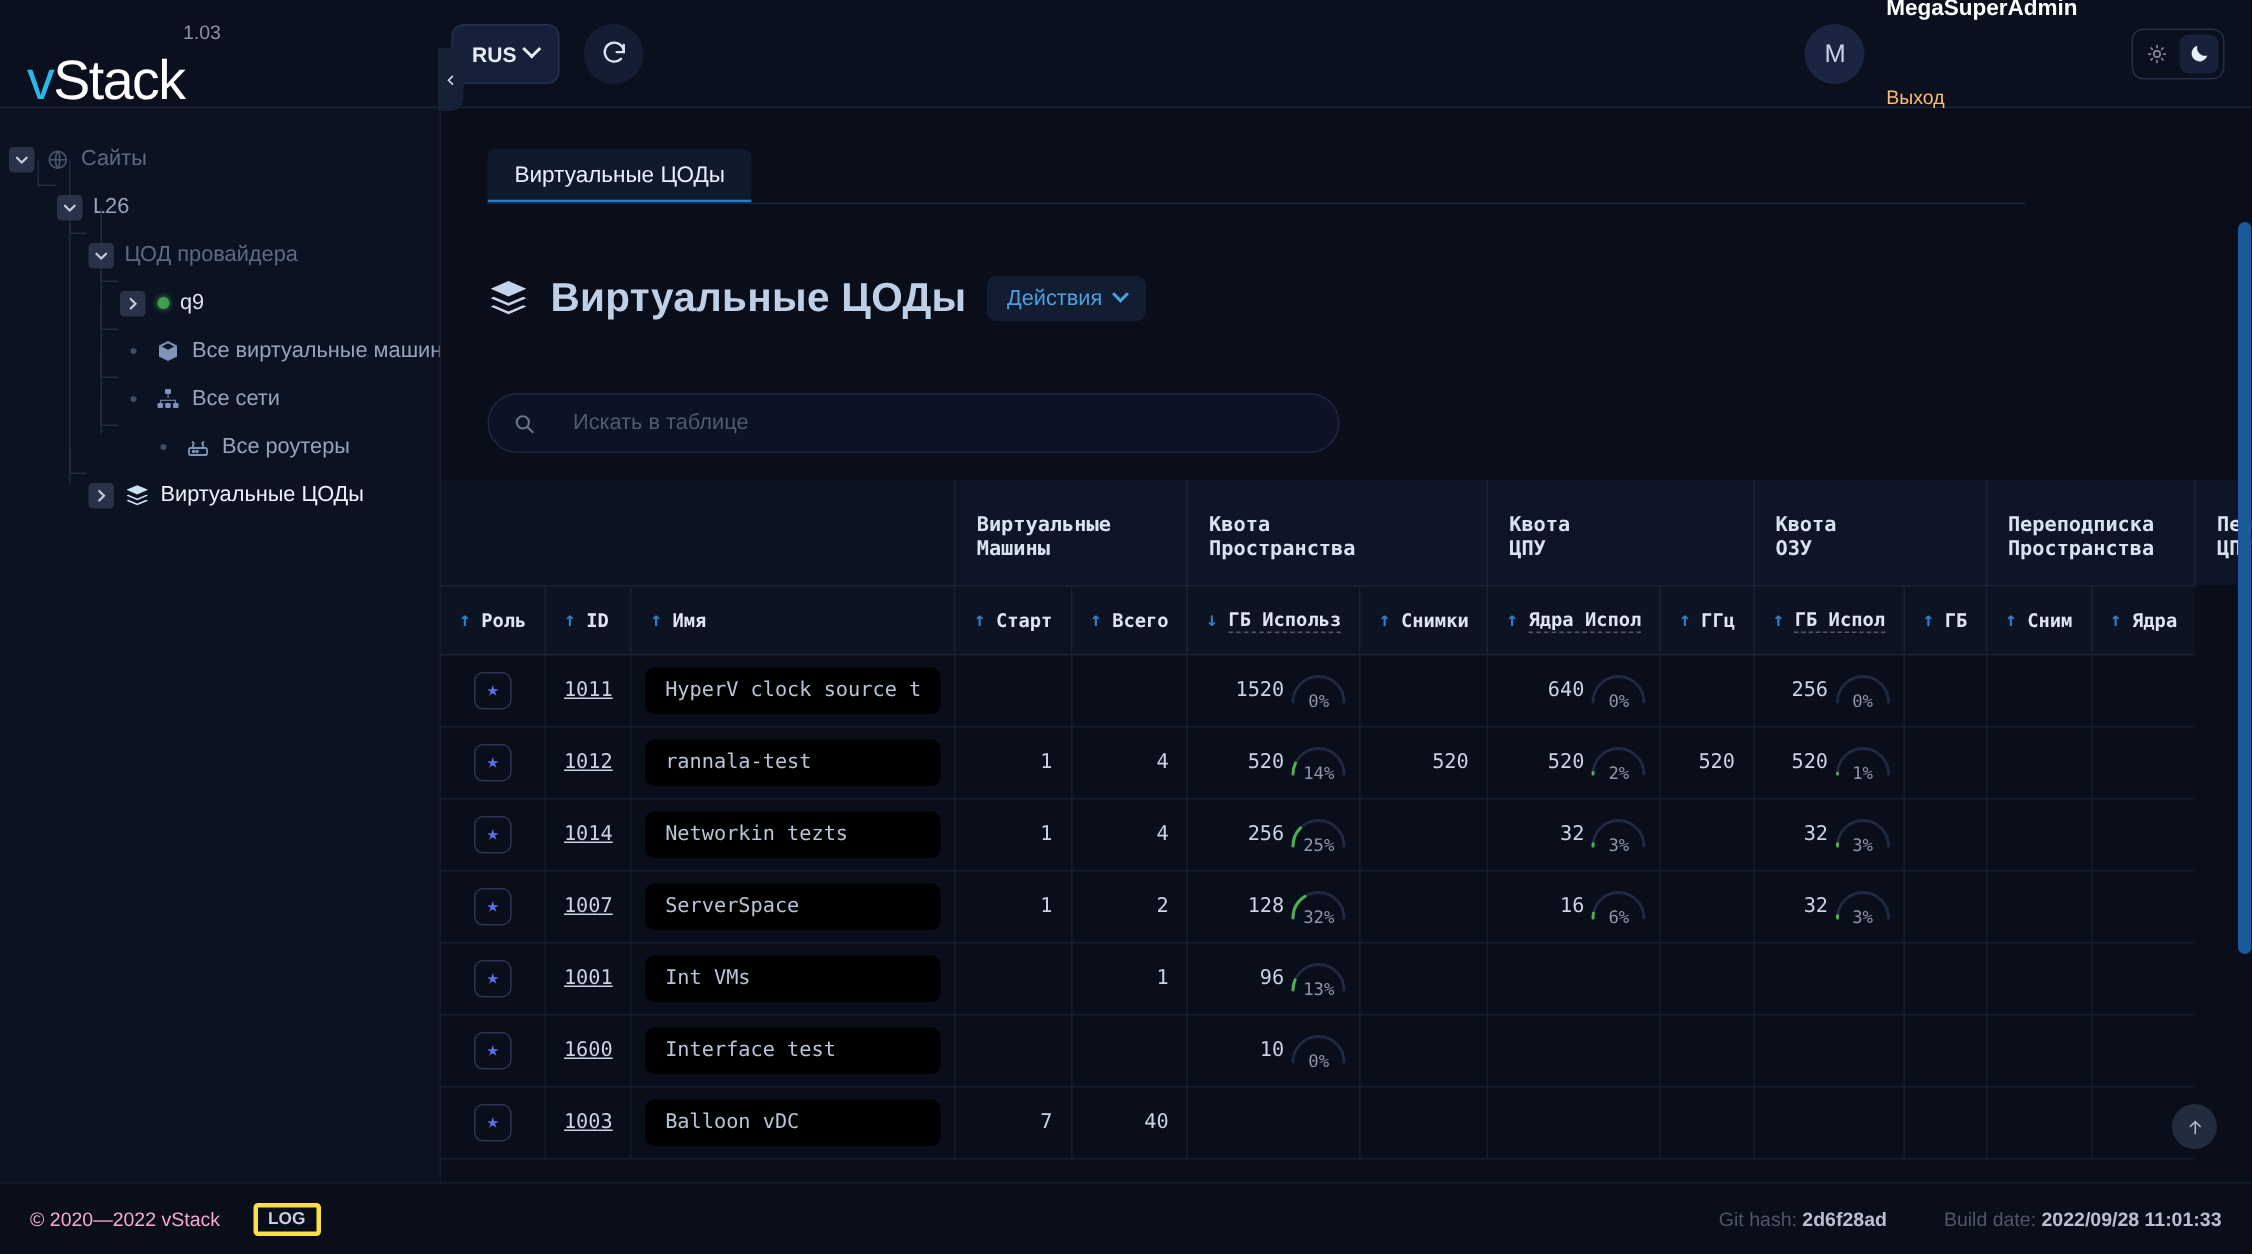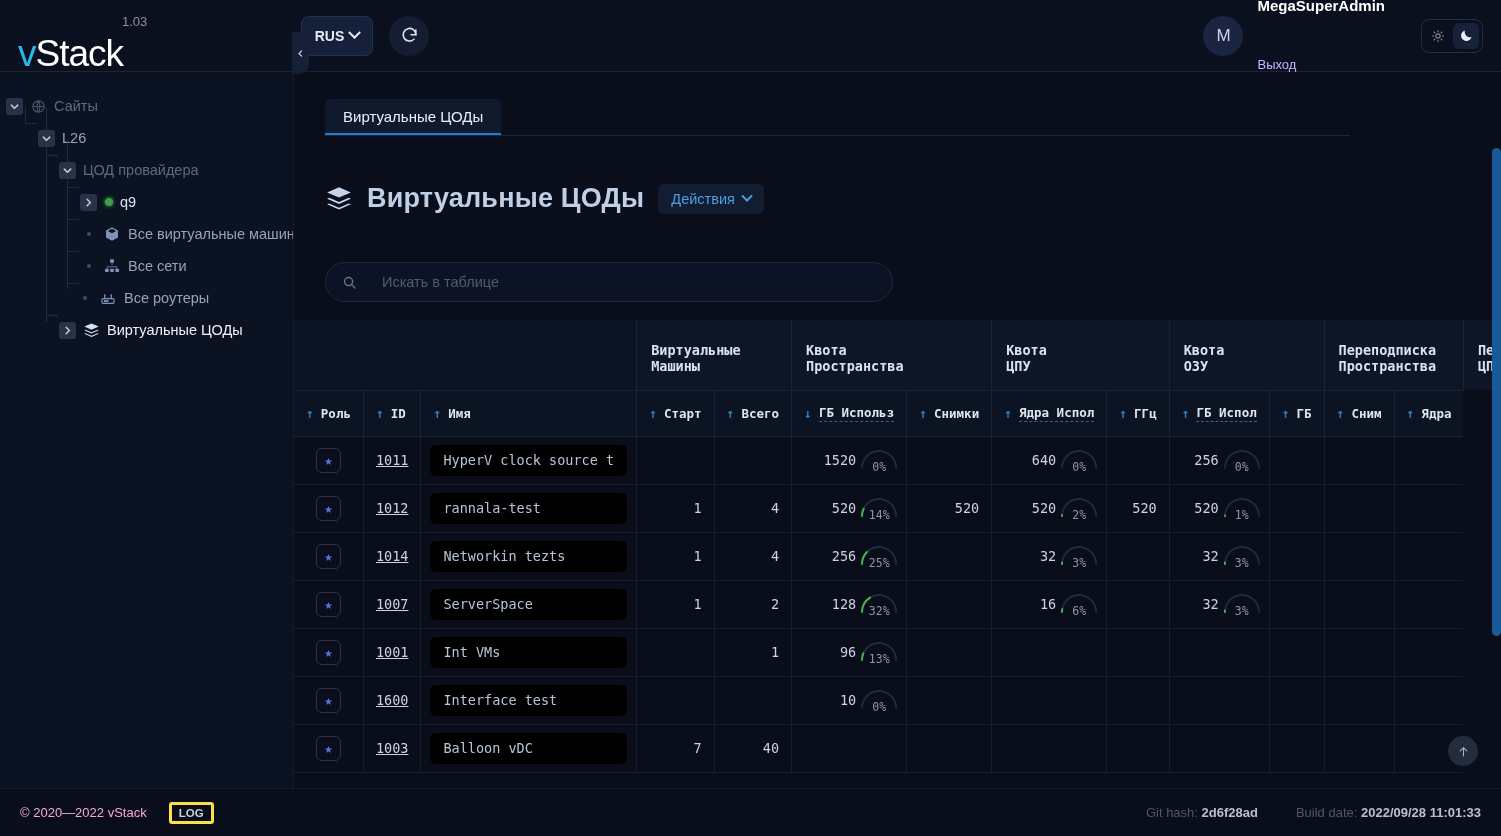--- a/index.html
+++ b/index.html
@@ -47,21 +47,21 @@
     background: #141d31; display: flex; align-items: center; justify-content: center;
     cursor: pointer; color: #dbe3f0;
   }
   .spacer { flex: 1; }
   .user-block { display: flex; align-items: center; gap: 14px; padding-right: 18px;}
   .avatar {
     width: 40px; height: 40px; border-radius: 50%; background: #1b2440;
     color: #c9d3e6; font-size: 17px; display: flex; align-items: center; justify-content: center;
   }
   .user-name { font-size: 15px; font-weight: 700; color: #ffffff; line-height: 1.25; }
-  .user-logout { font-size: 13px; color: #c4b5fd; line-height: 1.35; margin-top: 40px; }
+  .user-logout { font-size: 13px; color: #fdba74; line-height: 1.35; margin-top: 40px; }
   .theme-toggle {
     width: 62px; height: 34px; border-radius: 8px; border: 1px solid #232e47;
     display: flex; align-items: center; padding: 3px; gap: 2px; margin-left: 22px;
   }
   .tgl { width: 27px; height: 26px; border-radius: 6px; display:flex; align-items:center;justify-content:center;
          font-size: 14px; color: #7e8798; cursor: pointer; }
   .tgl.active { background: #17213a; color: #e9eefb; }
 
   
   .sidebar {
@@ -319,21 +319,21 @@
             <svg width="16" height="16" viewBox="0 0 24 24" fill="#7f93b8">
               <rect x="9" y="2" width="6" height="5" rx="1"></rect>
               <rect x="1.5" y="16" width="5.5" height="5" rx="1"></rect>
               <rect x="9.2" y="16" width="5.5" height="5" rx="1"></rect>
               <rect x="17" y="16" width="5.5" height="5" rx="1"></rect>
               <path d="M11.6 7v4h1v-4zM4.2 16v-3.2h15.6V16h-1v-2.2H5.2V16z"></path>
             </svg>
           </span>
           <span class="tlabel mid">Все сети</span>
         </div>
-        <div class="tnode" style="padding-left: 76px;">
+        <div class="tnode" style="padding-left: 100px;">
           <span class="dot">
             <i></i>
           </span>
           <span class="ico">
             <svg width="16" height="16" viewBox="0 0 24 24" fill="none" stroke="#7f93b8" stroke-width="1.8">
               <rect x="3" y="13" width="18" height="7" rx="1.6"></rect>
               <path d="M7 13V9M17 13V9M6 6.5 8.5 9M18 6.5 15.5 9"></path>
               <circle cx="7.5" cy="16.5" r=".9" fill="#7f93b8"></circle>
               <circle cx="11" cy="16.5" r=".9" fill="#7f93b8"></circle>
             </svg>

